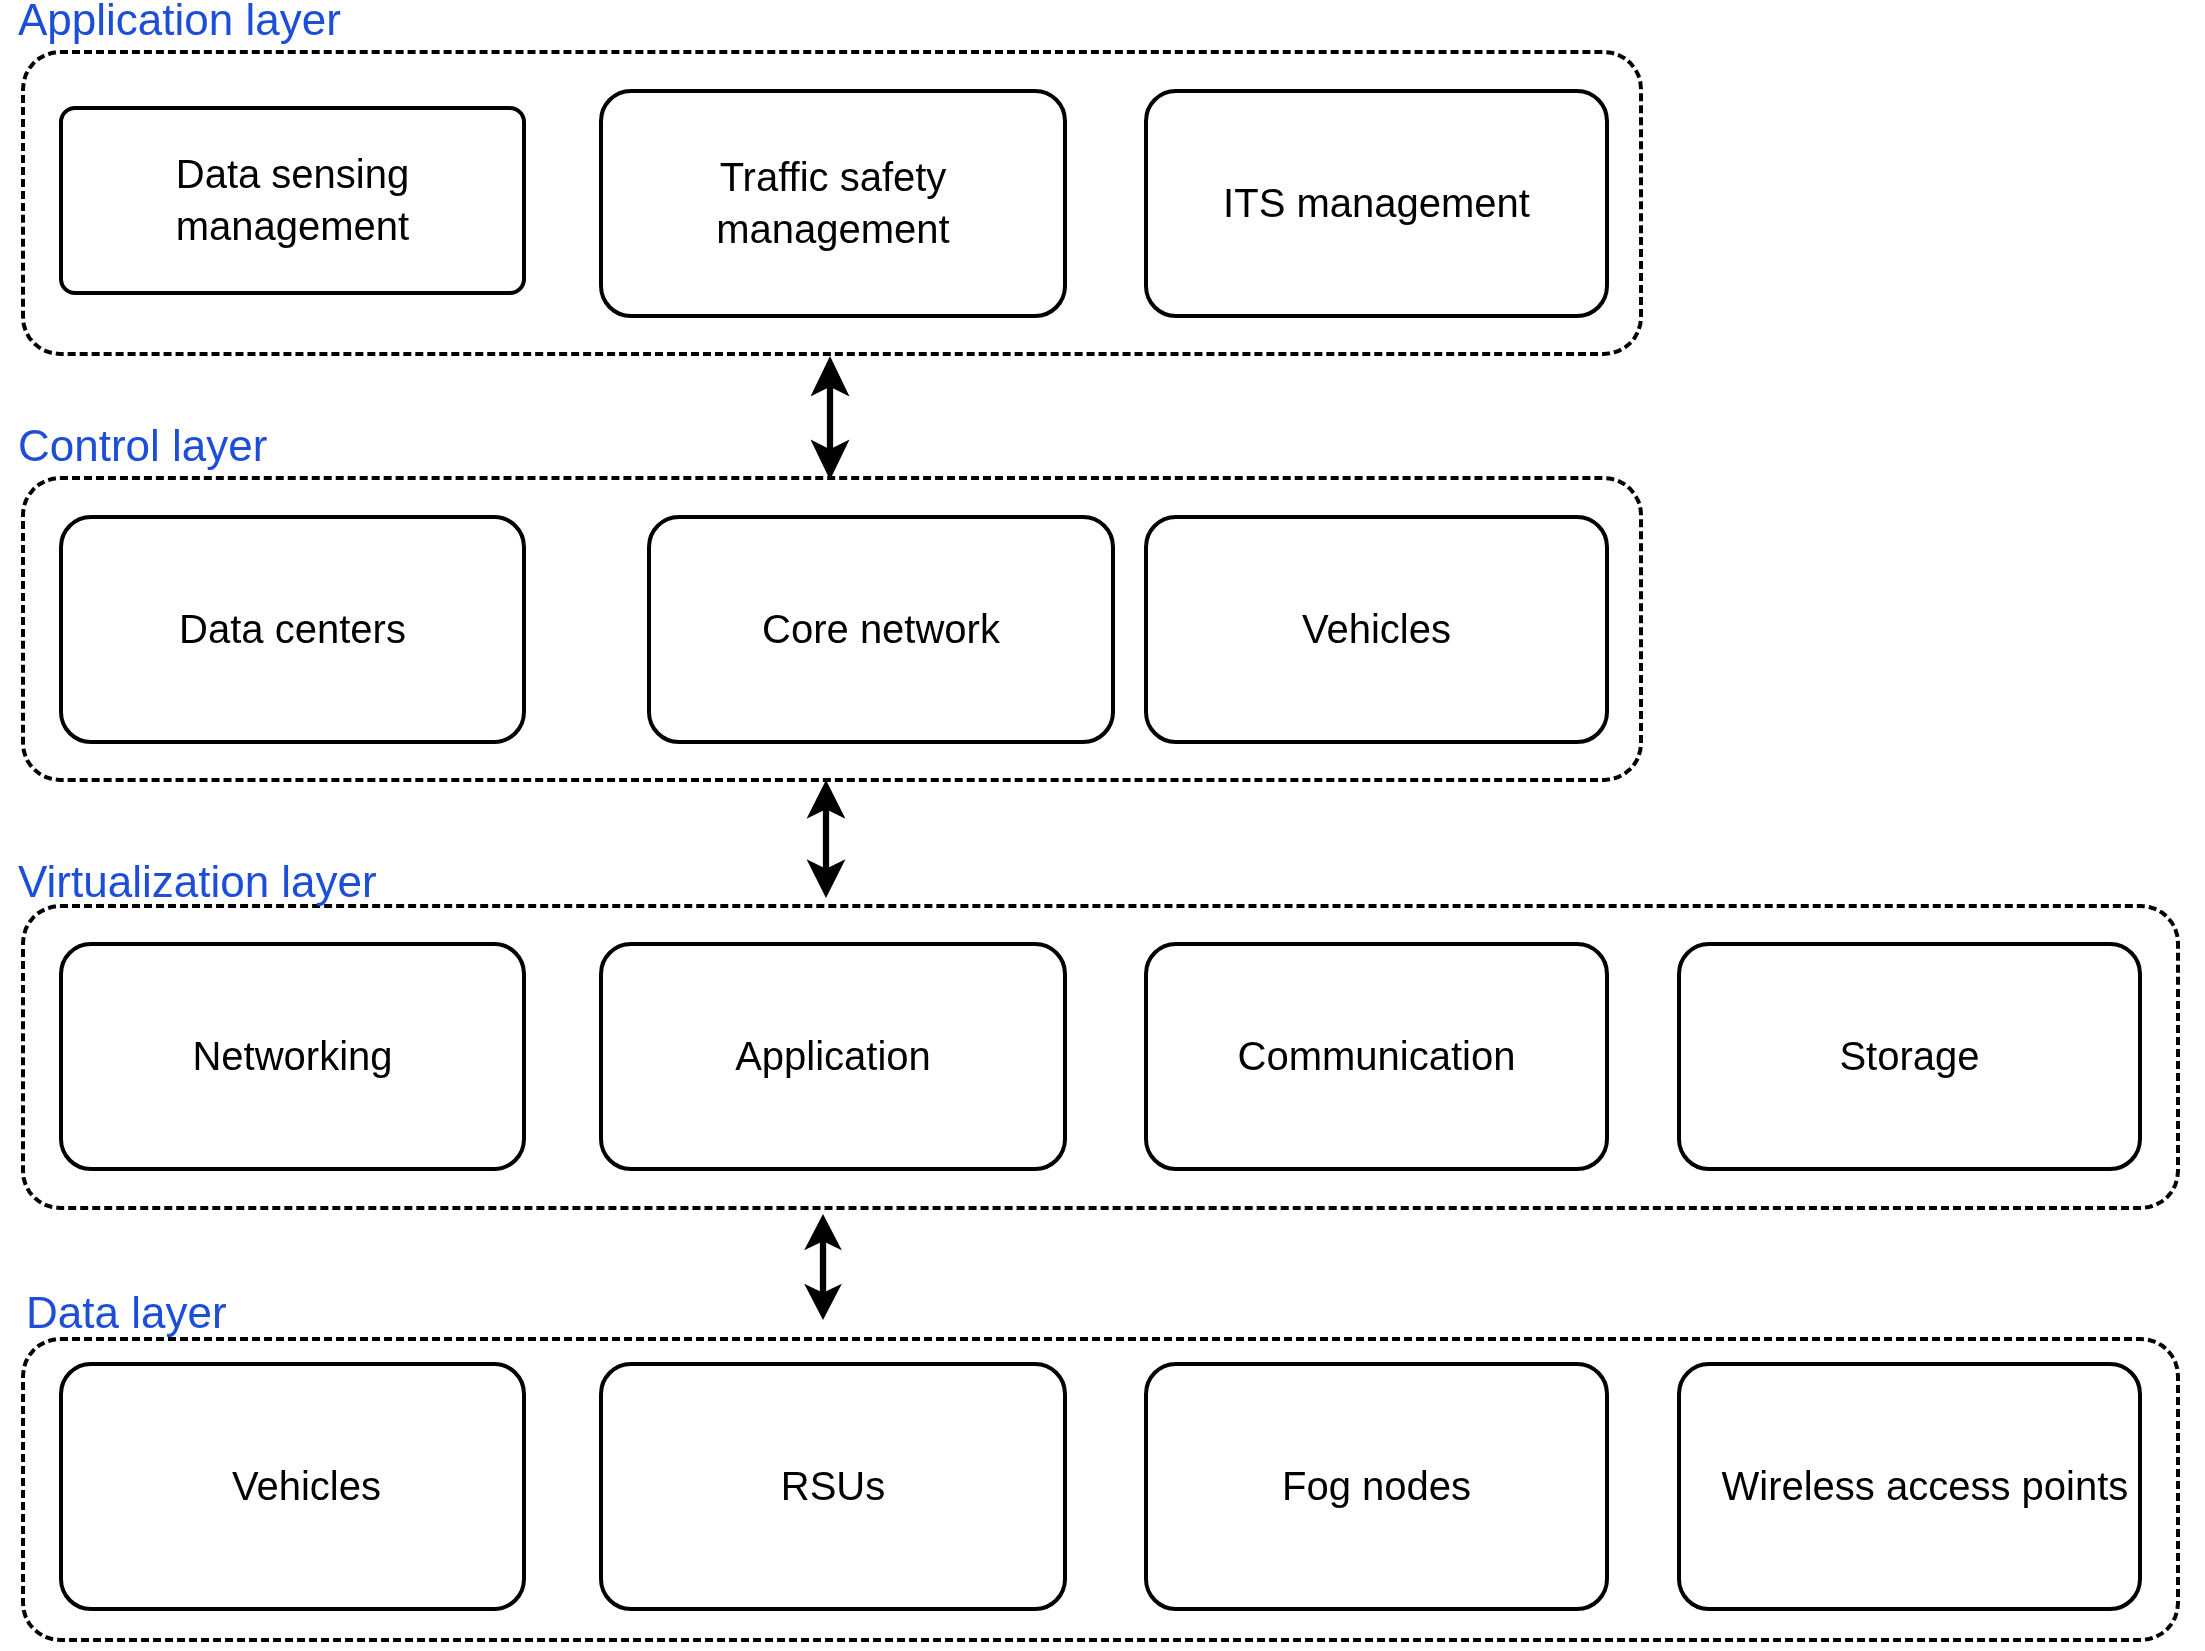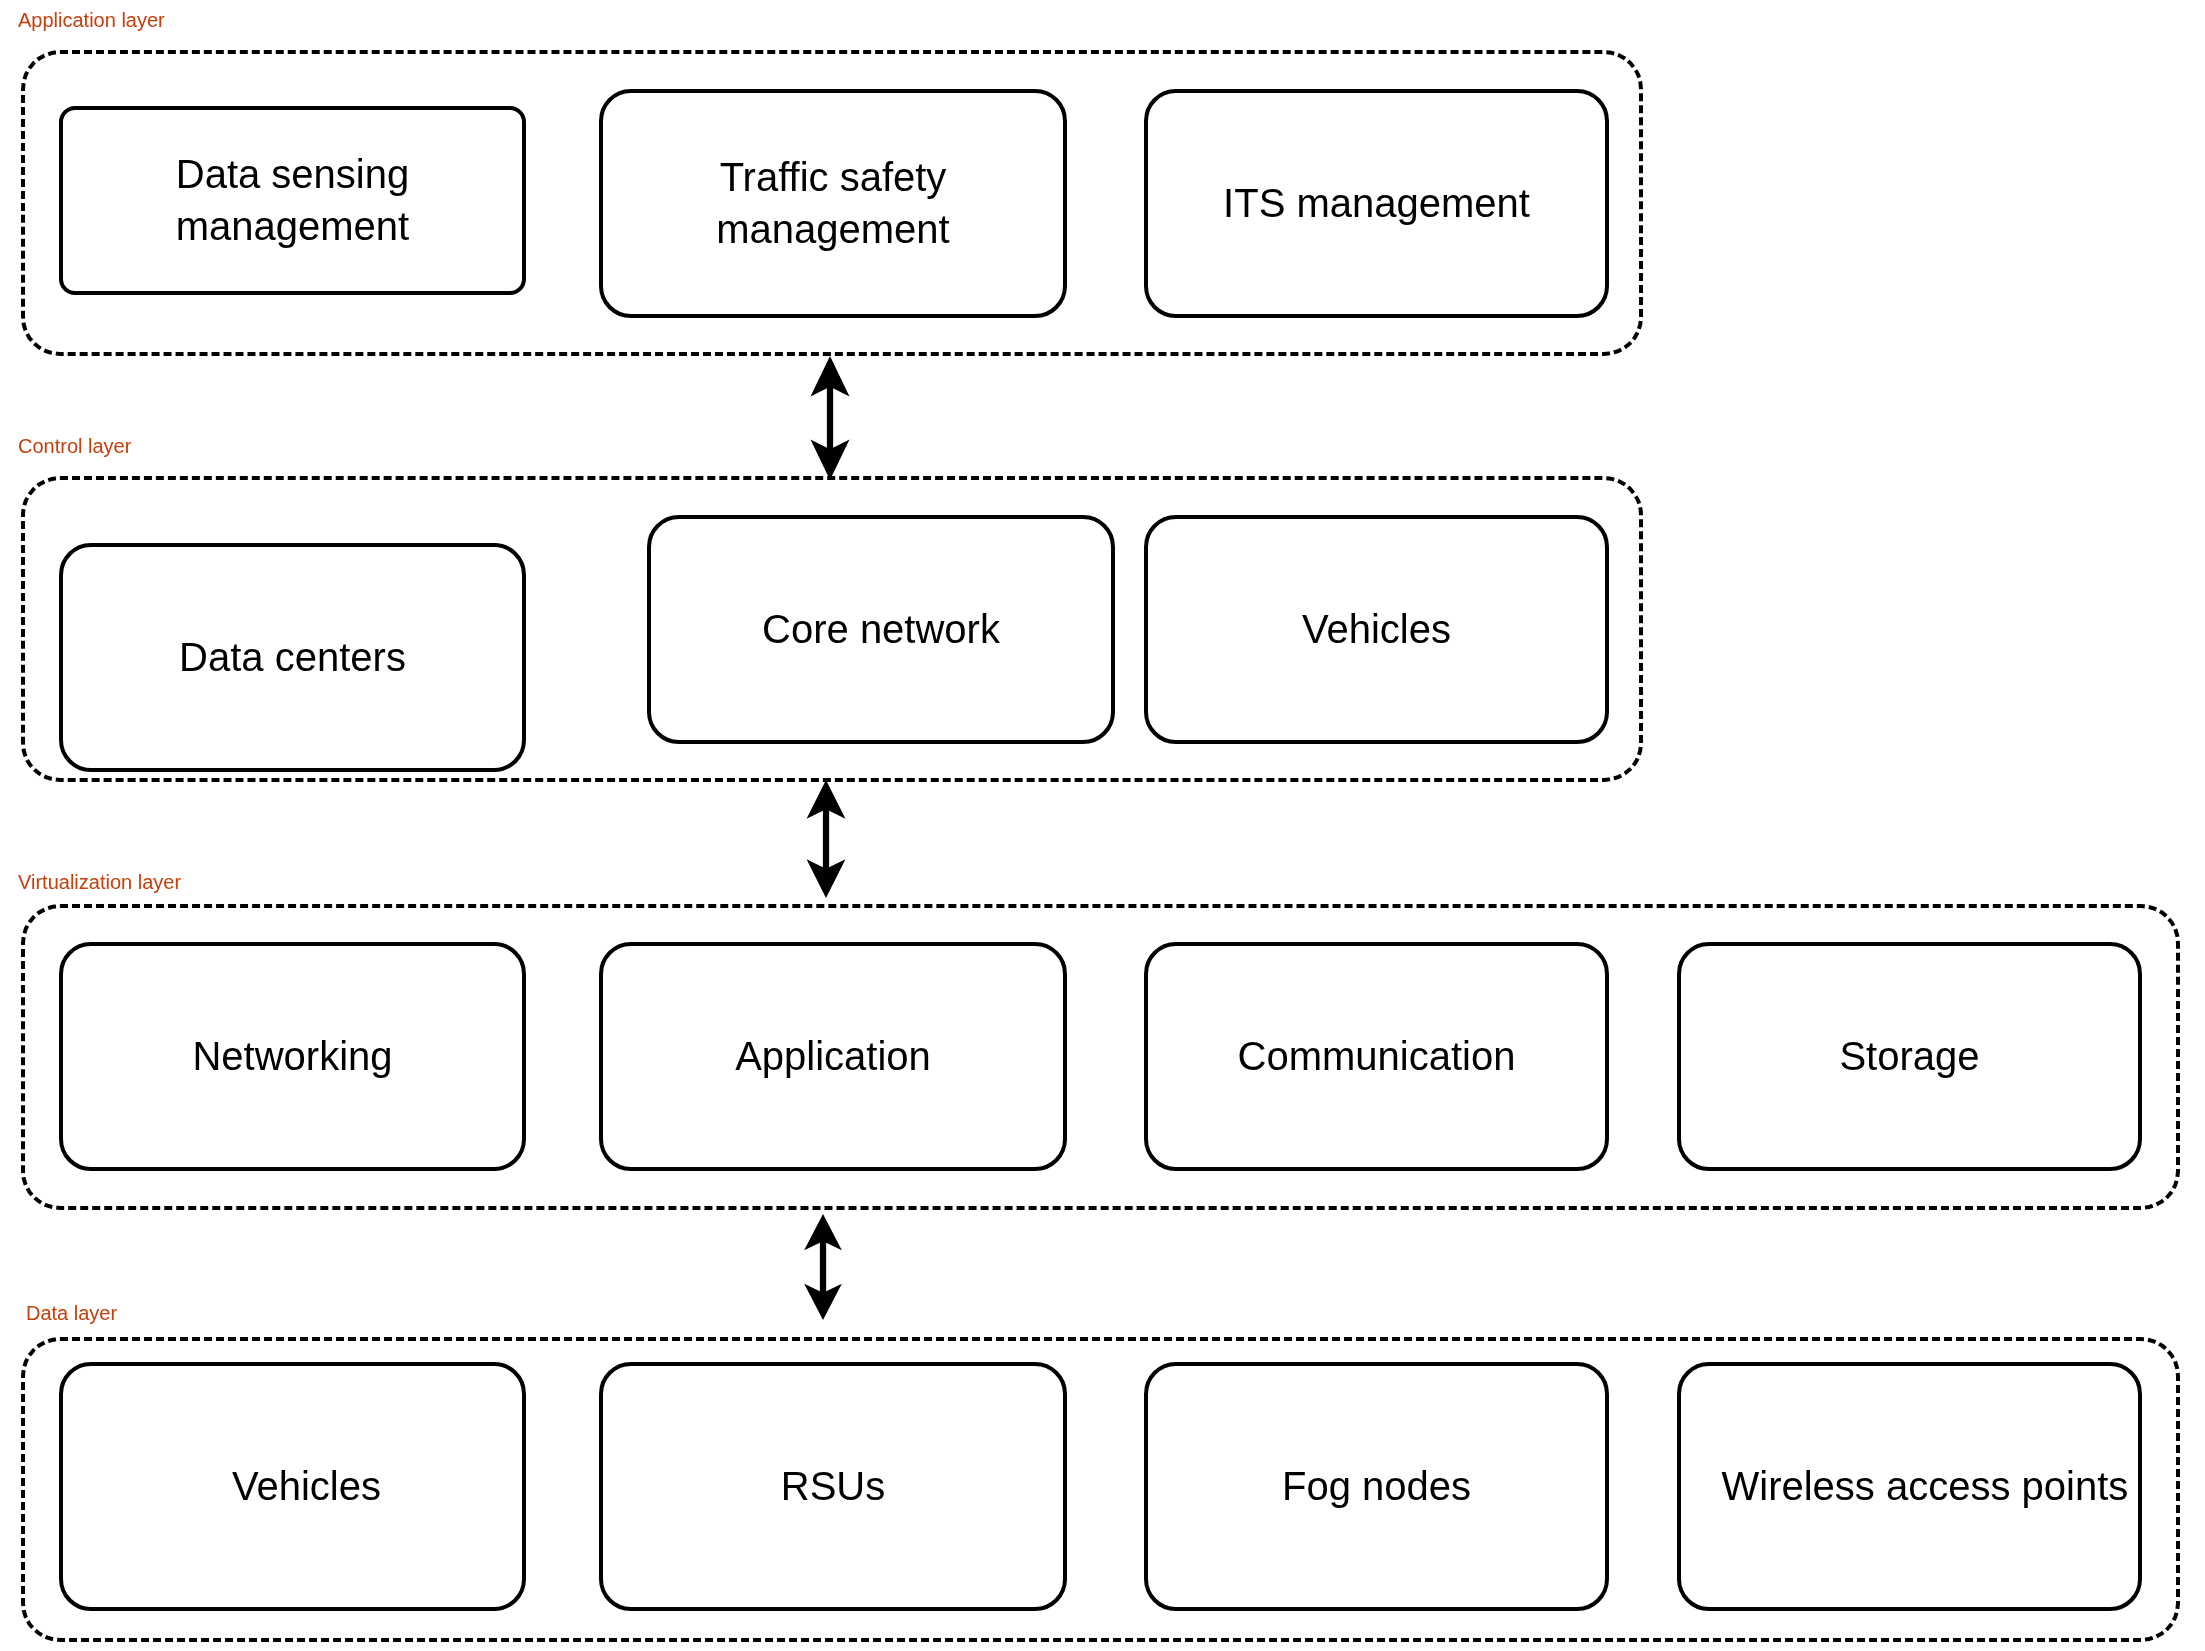--- a/index.html
+++ b/index.html
@@ -21,23 +21,23 @@
     position: absolute;
     box-sizing: border-box;
     border: 4.9px dashed #000000;
     border-radius: 39px;
     background: transparent;
   }
 
   
   .layer-label {
     position: absolute;
-    font-size: 20px;
+    font-size: 44px;
     line-height: 32px;
-    color: #c2410c;
+    color: #1d4ed8;
     white-space: nowrap;
     background: #ffffff;
     padding: 0 4.2px 0 0;
     z-index: 5;
   }
 
   
   .node-box {
     position: absolute;
     box-sizing: border-box;
@@ -94,21 +94,21 @@
       <polygon points="40,0 12,58 40,44 68,58" fill="#000000"></polygon>
       <polygon points="40,178 12,120 40,134 68,120" fill="#000000"></polygon>
     </svg>
   </div>
 
   <div class="layer-label" style="left:18px; top:430px;">Control layer</div>
 
   <div class="layer-group" style="left:21px; top:476px; width:1622px; height:306px;">
   </div>
 
-  <div class="node-box" style="left:59px; top:515px; width:467px; height:229px;margin-top:28px;">
+  <div class="node-box" style="left:59px; top:515px; width:467px; height:229px;">
     <span class="node-label">Data centers</span>
   </div>
 
   <div class="node-box" style="left:599px; top:515px; width:468px; height:229px;margin-left:48px;">
     <span class="node-label">Core network</span>
   </div>
 
   <div class="node-box" style="left:1144px; top:515px; width:465px; height:229px;">
     <span class="node-label">Vehicles</span>
   </div>

